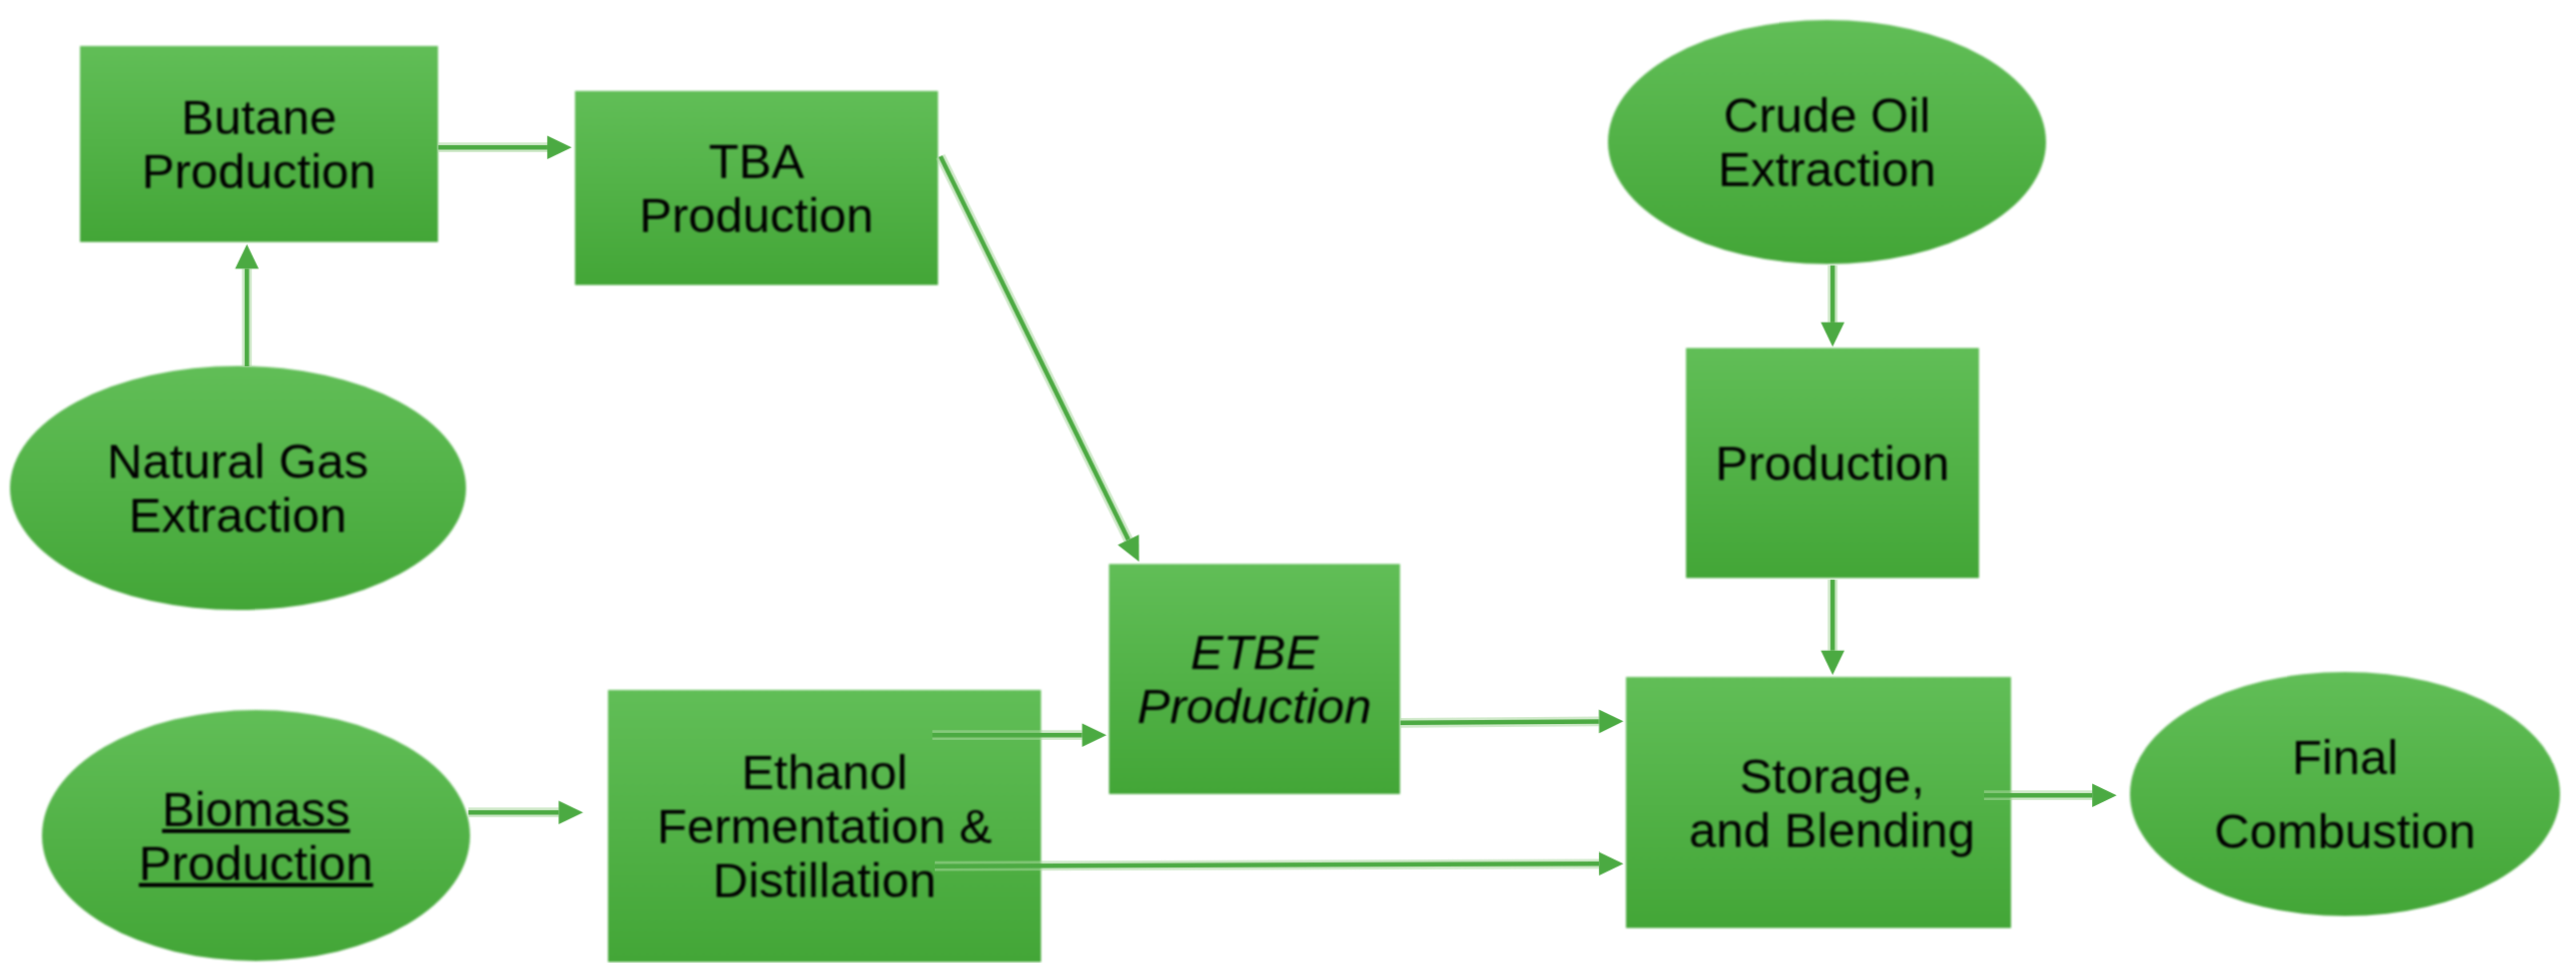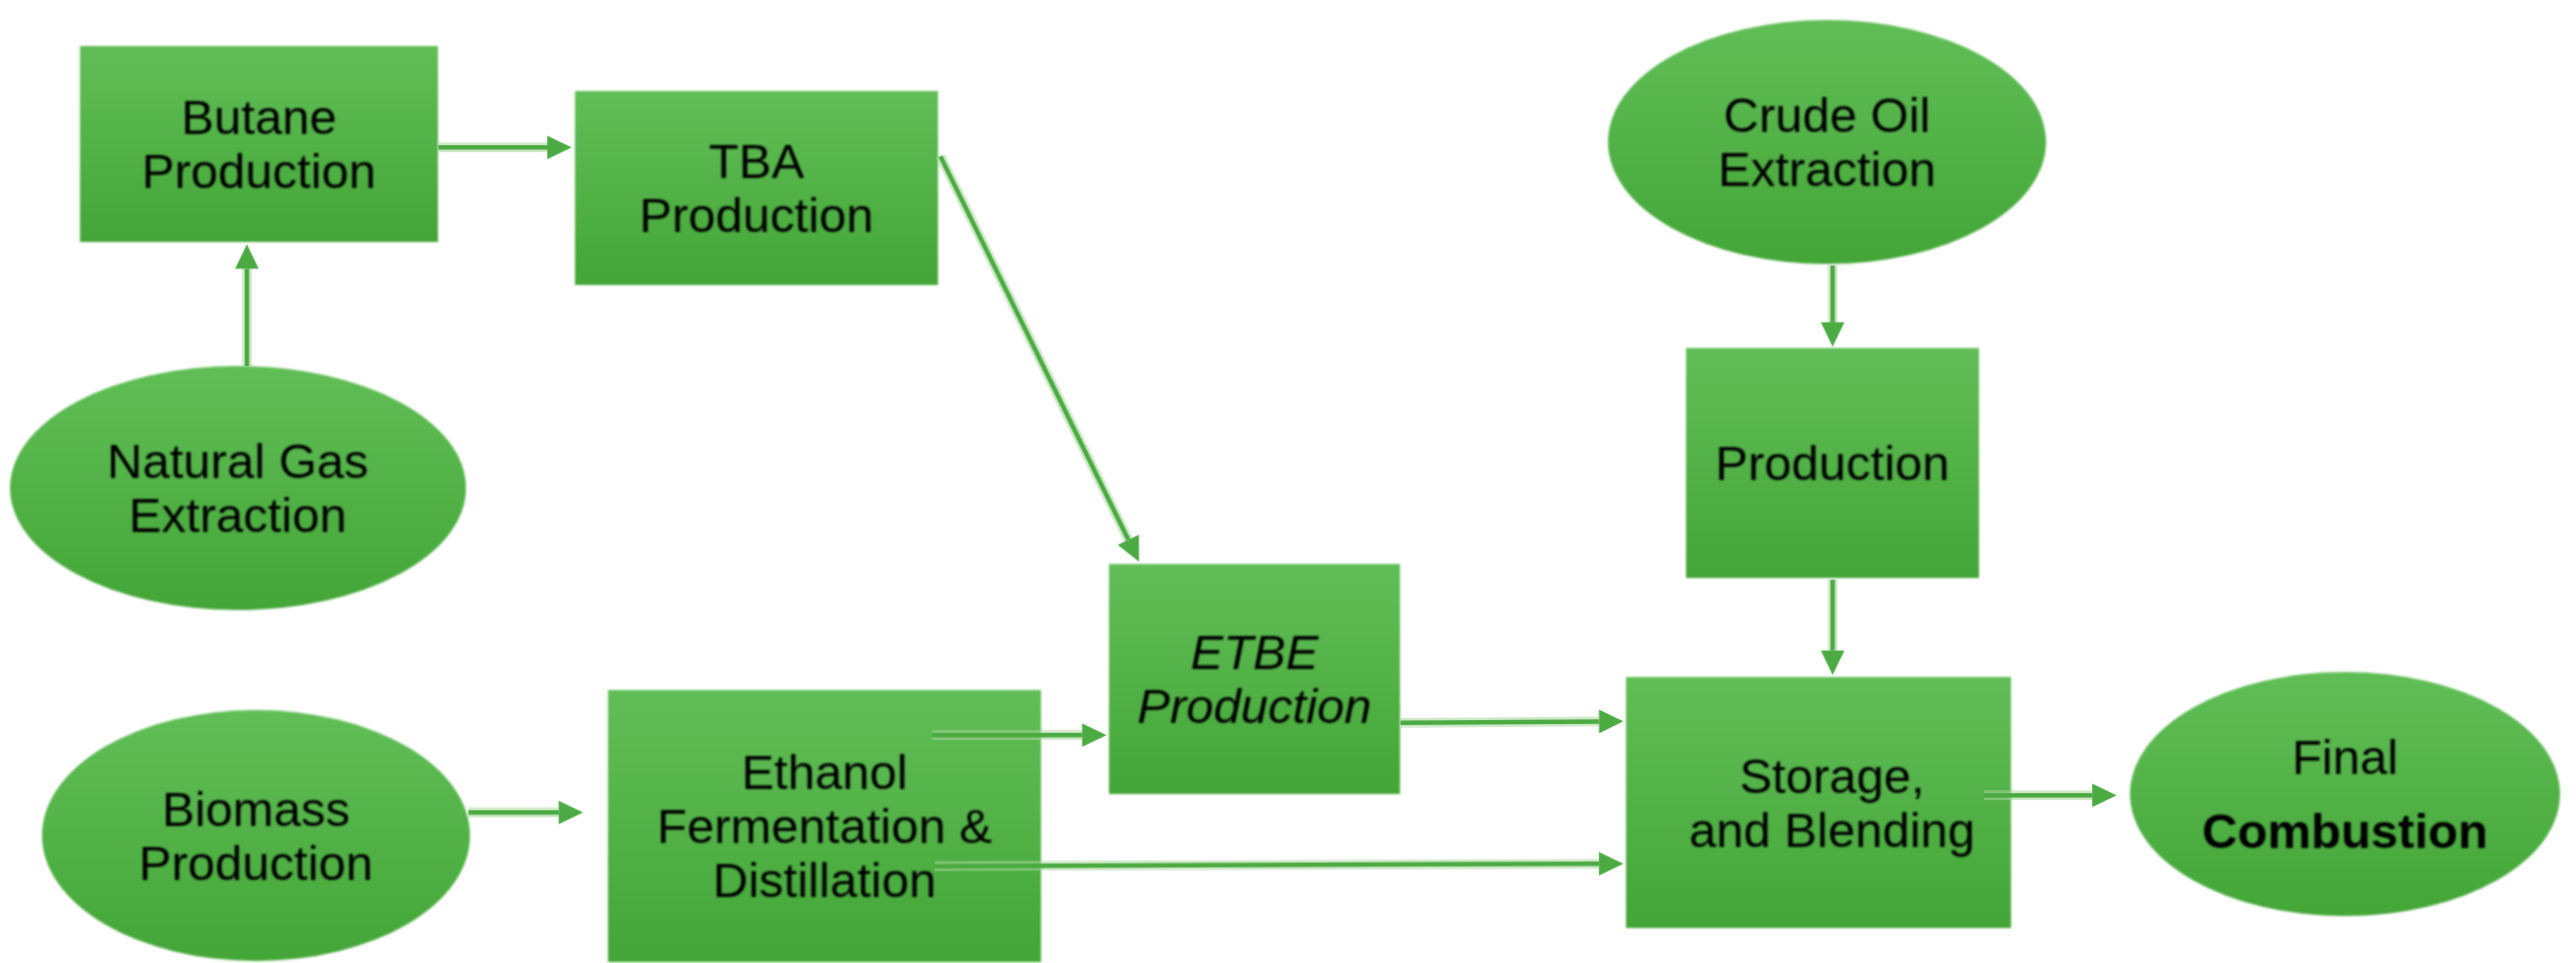--- a/index.html
+++ b/index.html
@@ -41,36 +41,36 @@
         <div class="label-line">Crude Oil</div>
         <div class="label-line">Extraction</div>
       </div>
       <div class="node rect" style="left: 1686px; top: 348px; width: 293px; height: 230px;">
         <div class="label-line">Production</div>
       </div>
       <div class="node rect" style="left: 1109px; top: 564px; width: 291px; height: 230px; font-style: italic;">
         <div class="label-line">ETBE</div>
         <div class="label-line">Production</div>
       </div>
-      <div class="node ellipse" style="left: 42px; top: 710px; width: 428px; height: 251px;">
+      <div class="node ellipse" style="left: 42px; top: 710px; width: 428px; height: 251px; text-decoration: underline;">
         <div class="label-line">Biomass</div>
         <div class="label-line">Production</div>
       </div>
       <div class="node rect" style="left: 608px; top: 690px; width: 433px; height: 272px;">
         <div class="label-line">Ethanol</div>
         <div class="label-line">Fermentation &amp;</div>
         <div class="label-line">Distillation</div>
       </div>
       <div class="node rect" style="left: 1626px; top: 677px; width: 358px; height: 251px; padding-left: 27px;">
         <div class="label-line">Storage,</div>
         <div class="label-line">and Blending</div>
       </div>
       <div class="node ellipse" style="left: 2130px; top: 672px; width: 430px; height: 244px;">
         <div class="label-line">Final</div>
-        <div class="label-line" style="margin-top: 20px; font-weight: bold;">Combustion</div>
+        <div class="label-line" style="margin-top: 20px;">Combustion</div>
       </div>
     </div>
   <svg id="edges" width="2576" height="963" viewBox="0 0 3164 1183" xmlns="http://www.w3.org/2000/svg">
     <defs>
       <filter id="soften" x="-20%" y="-20%" width="140%" height="140%">
         <feGaussianBlur stdDeviation="0.7"></feGaussianBlur>
       </filter>
     </defs>
     <g id="edge-group" filter="url(#soften)">
         <g>

